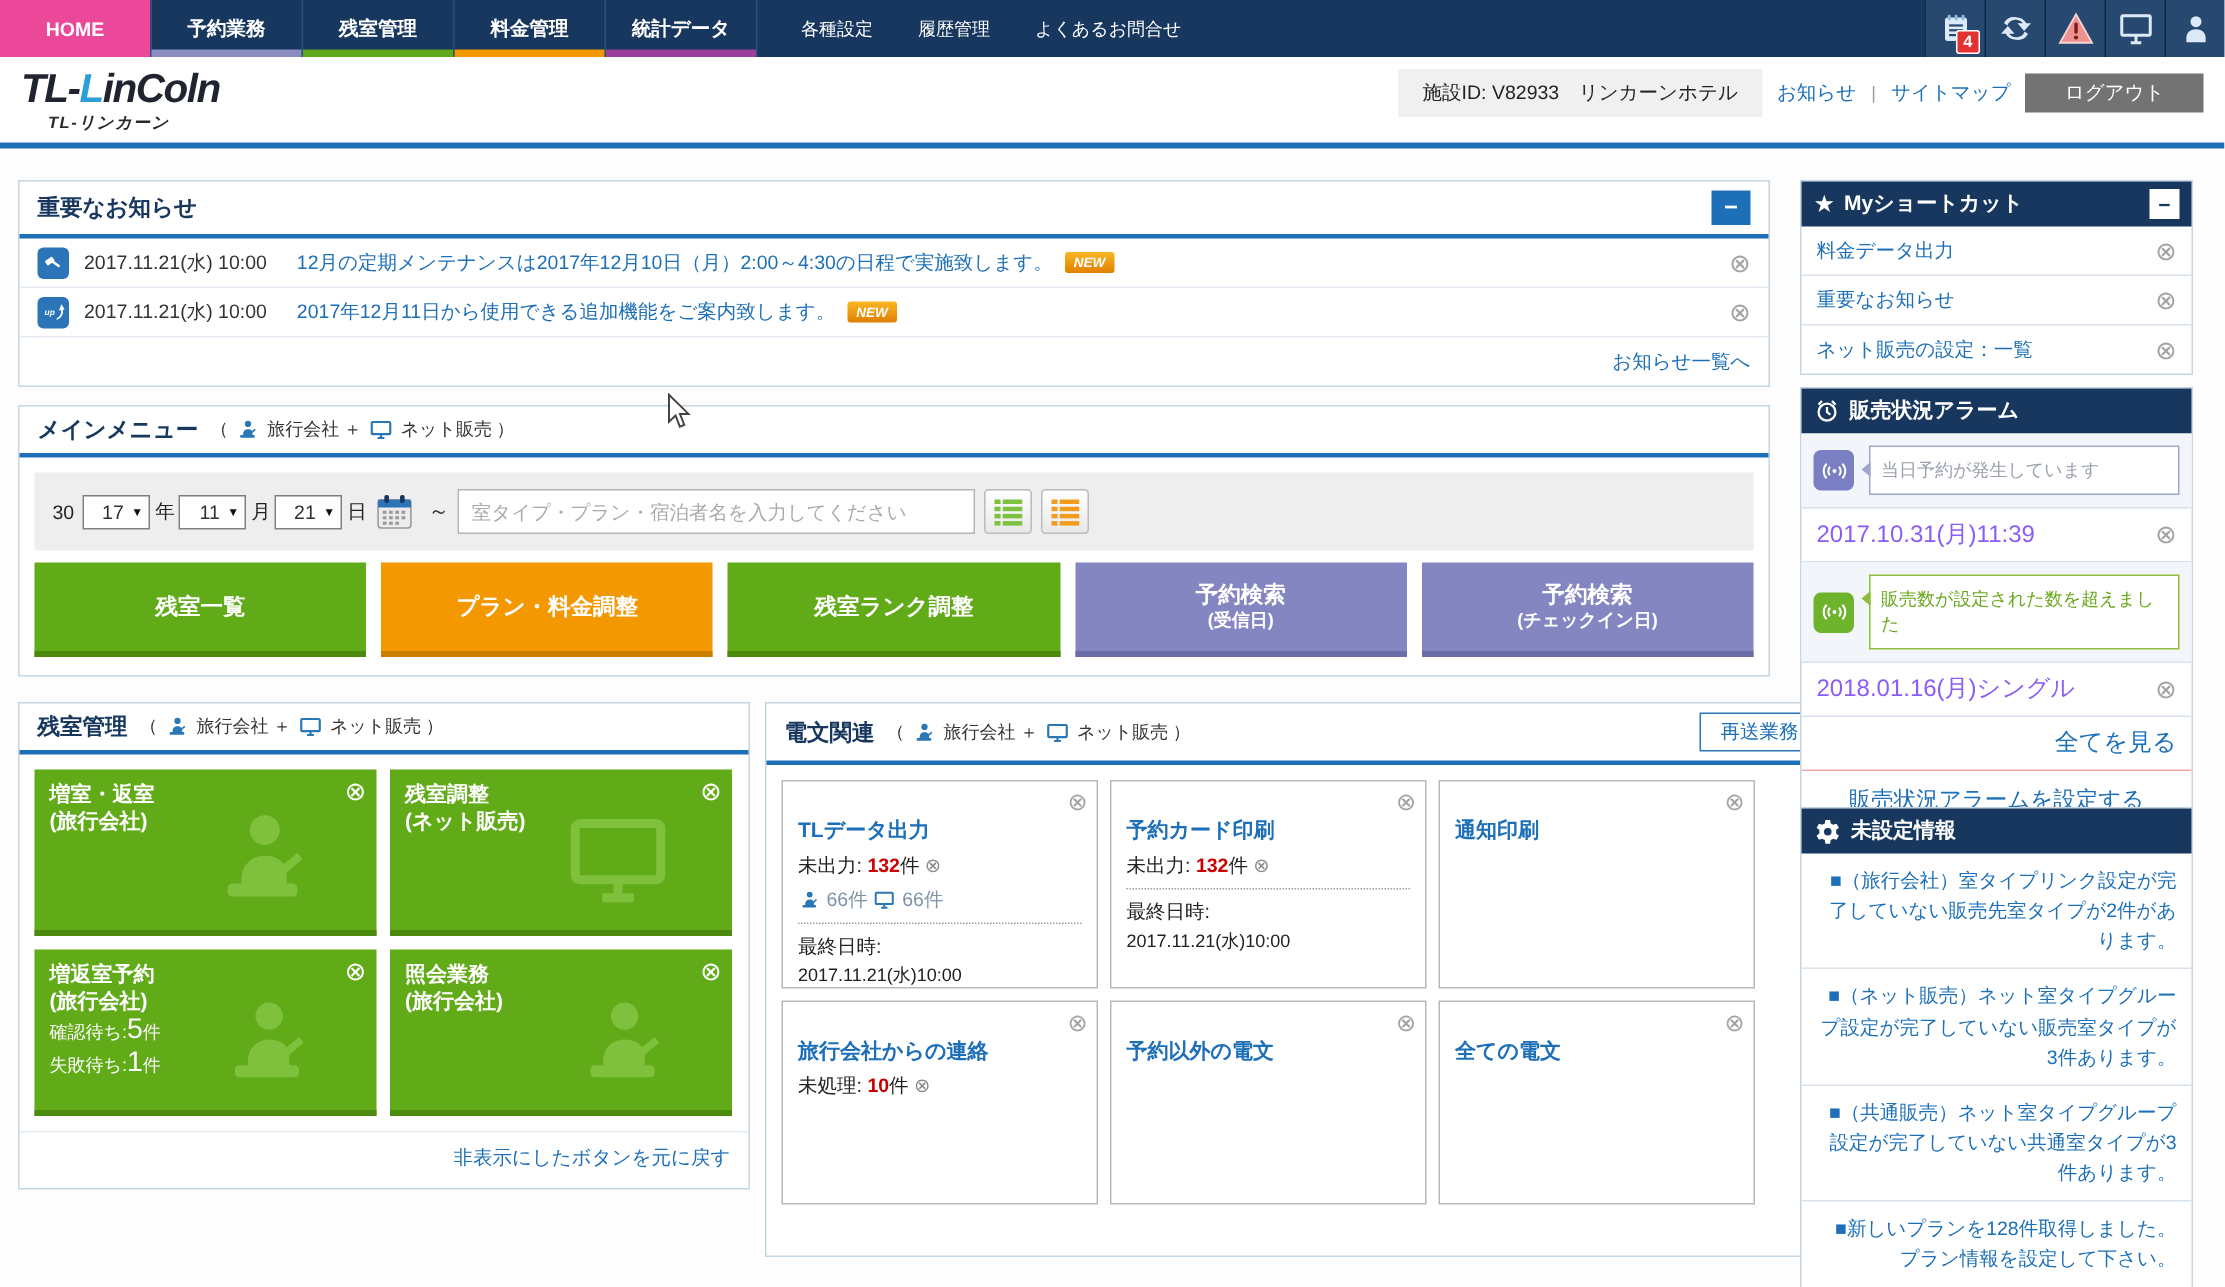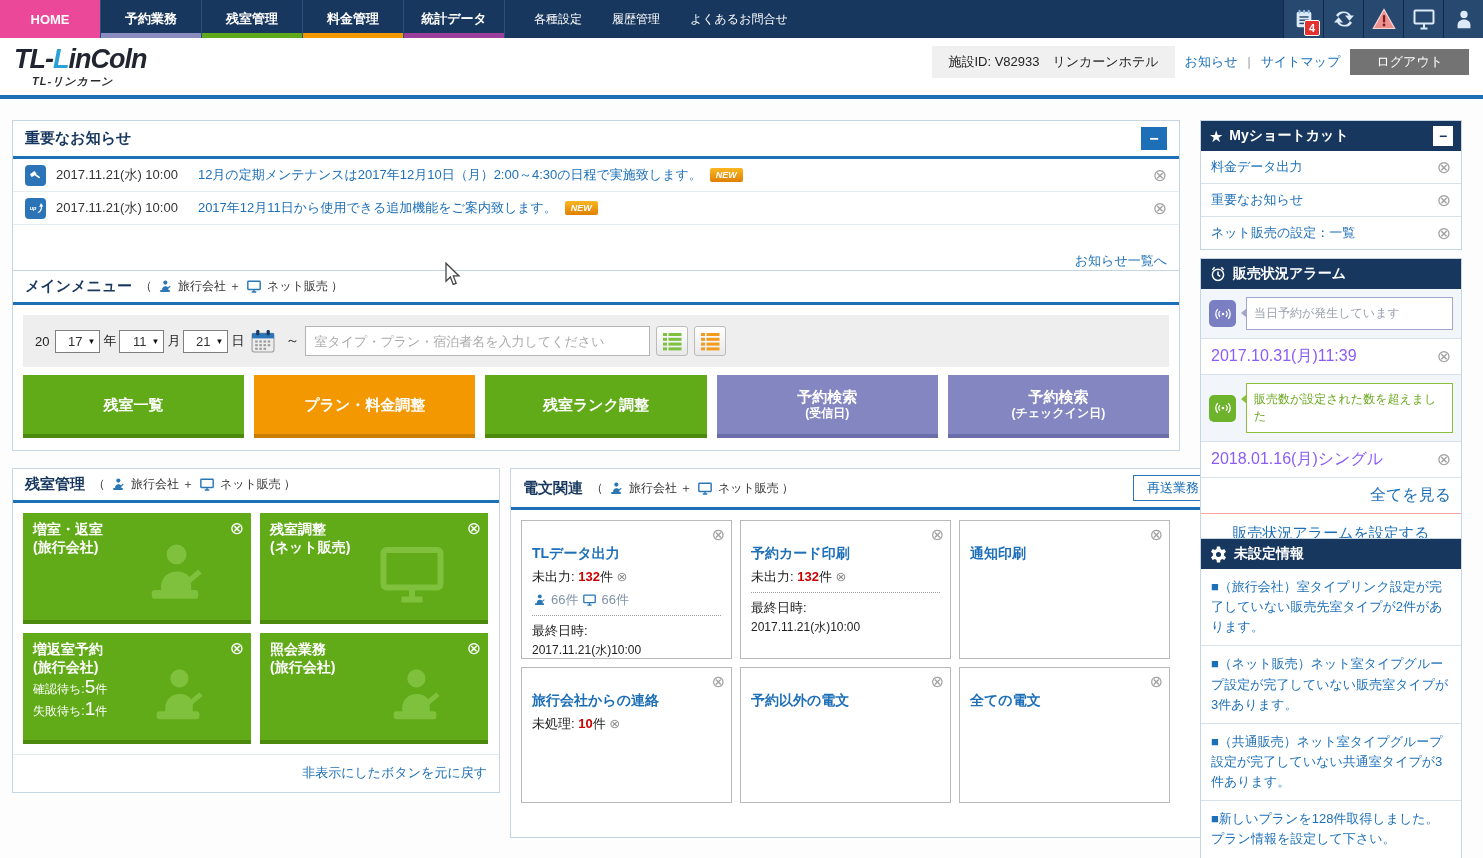--- a/index.html
+++ b/index.html
@@ -43,21 +43,21 @@
 .box-sub svg { margin:0 2px; }
 .minimize { margin-left:auto; width:26px; height:23px; background:#1d70b8; color:#fff; font-size:16px; font-weight:bold; display:flex; align-items:center; justify-content:center; cursor:pointer; }
 .icon-blue { color:#2a77b5; }
 
 .news-row { display:flex; align-items:center; padding:6px 12px; border-bottom:1px solid #e4ebf2; height:33px; }
 .news-icon { width:21px; height:21px; background:#2b74b8; border-radius:4px; display:flex; align-items:center; justify-content:center; margin-right:10px; flex:0 0 auto; }
 .news-date { font-size:13px; color:#333; margin-right:20px; white-space:nowrap; }
 .news-link { font-size:13px; color:#1d6fb8; cursor:pointer; }
 .new-badge { display:inline-block; background:linear-gradient(#f9b723,#e07f00); color:#fff; font-size:9px; font-weight:bold; font-style:italic; padding:2px 6px; border-radius:2px; margin-left:8px; vertical-align:1px; }
 .close-x { margin-left:auto; color:#a3a3a3; font-size:17px; line-height:1; cursor:pointer; }
-.news-footer { text-align:right; padding:7px 12px; font-size:13px;margin-top:20px; }
+.news-footer { text-align:right; padding:7px 12px; font-size:13px; }
 .footer-link { color:#1d6fb8; cursor:pointer; font-size:13px; }
 
 .toolbar { margin:10px 10px 8px 10px; background:#eeeeee; padding:11px 12px; display:flex; align-items:center; }
 .date-prefix { font-size:13px; color:#222; margin-right:3px; }
 .fake-select { background:#fff; border:1px solid #7f7f7f; height:23px; min-width:45px; display:inline-flex; align-items:center; justify-content:flex-end; padding:0 4px 0 6px; font-size:13px; cursor:pointer; margin:0 3px; }
 .fake-select .arrow { font-size:8px; color:#111; margin-left:5px; }
 .date-label { font-size:13px; color:#222; }
 .cal-btn { margin:0 4px 0 7px; cursor:pointer; display:flex; }
 .tilde { font-size:14px; color:#333; margin:0 6px; }
 .search-input { width:345px; height:30px; border:1px solid #b5b5b5; font-size:13px; padding:0 8px; color:#333; font-family:inherit; }
@@ -105,21 +105,21 @@
 .alarm-ic.green { background:#6db32c; }
 .bubble { position:relative; background:#fff; border:1px solid #a0a6cc; font-size:12px; padding:7px 7px; flex:1; }
 .bubble::before { content:""; position:absolute; left:-6px; top:10px; border-top:5px solid transparent; border-bottom:5px solid transparent; border-right:6px solid #a0a6cc; }
 .bubble.gray { color:#9aa0ad; }
 .bubble.greenb { border-color:#8bbf3a; color:#69a81d; }
 .bubble.greenb::before { border-right-color:#8bbf3a; }
 .alarm-entry { color:#8b5cf6; font-size:16px; }
 .seeall-row { text-align:right; padding:7px 10px; border-bottom:1px solid #fca5a5; }
 .alarm-settings { text-align:center; padding:10px 6px; }
 .alarm-settings .sb-link { font-size:15px; }
-.unset-item { padding:8px 10px; border-bottom:1px solid #d9e2ea; color:#1d6fb8; font-size:13px; line-height:1.55; cursor:pointer; }
+.unset-item { padding:8px 10px; border-bottom:1px solid #d9e2ea; color:#1d6fb8; font-size:13px; line-height:1.55; cursor:pointer;text-align:right; }
 
 .cursor { position:absolute; left:444px; top:262px; z-index:50; pointer-events:none; }
 </style>
 </head>
 <body>
 
 <div class="navbar">
   <div class="nav-tab active">
       <span>HOME</span>
     </div>
@@ -252,21 +252,21 @@
         <span>＋</span>
       <svg class="icon-blue" width="16" height="13" viewBox="0 0 24 20" fill="none" stroke="currentColor" stroke-width="2.2">
           <rect x="2.5" y="2" width="19" height="12.5" rx="1"></rect>
           <path d="M8.5 18.5h7M12 14.5v4"></path>
         </svg>
       <span>ネット販売</span>
         <span>）</span>
     </span>
   </div>
   <div class="toolbar">
-    <span class="date-prefix">20</span>
+    <span class="date-prefix">30</span>
     <span class="fake-select">
         <span>17</span>
         <span class="arrow">▼</span>
       </span>
     <span class="date-label">年</span>
     <span class="fake-select">
         <span>11</span>
         <span class="arrow">▼</span>
       </span>
     <span class="date-label">月</span>

